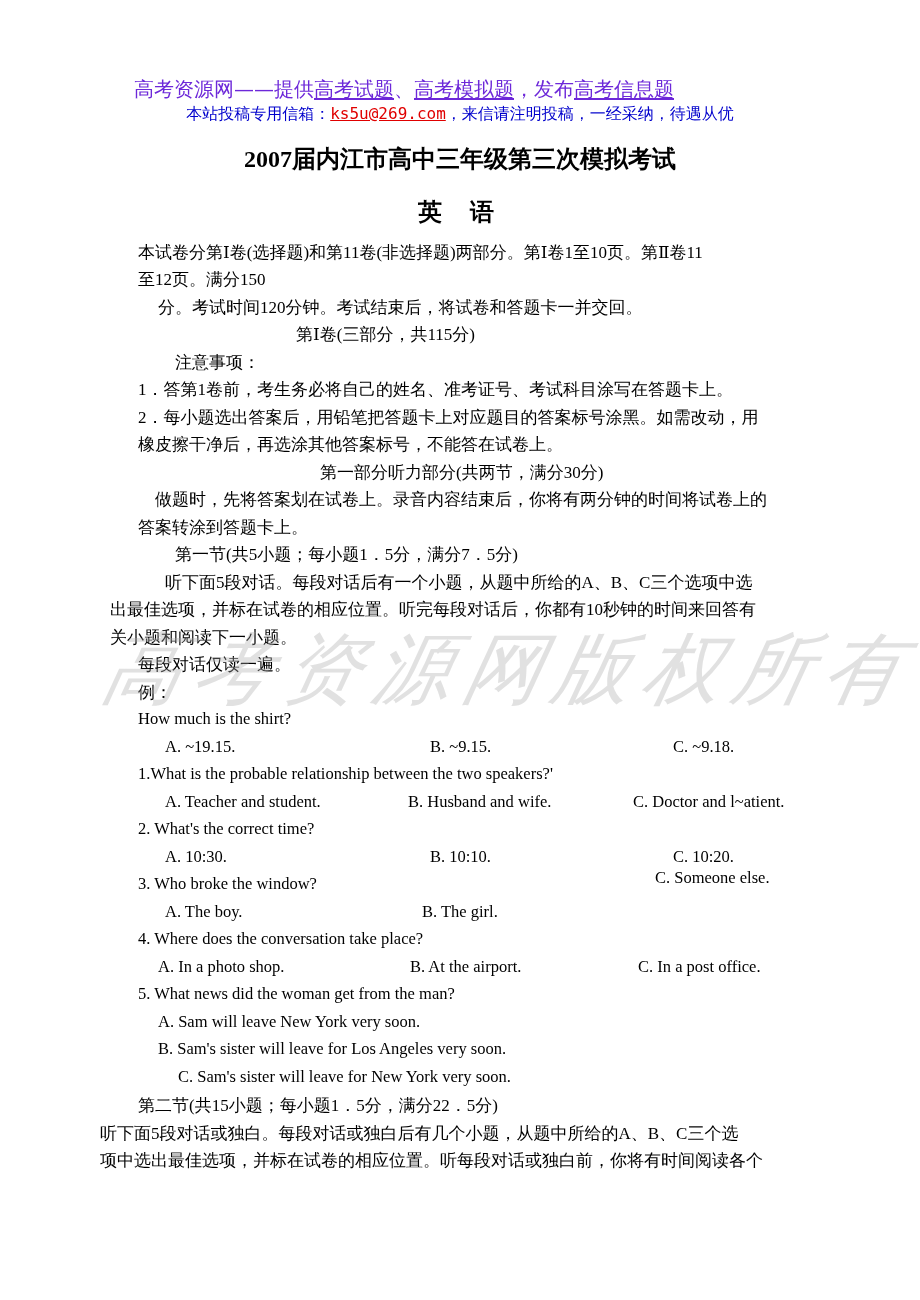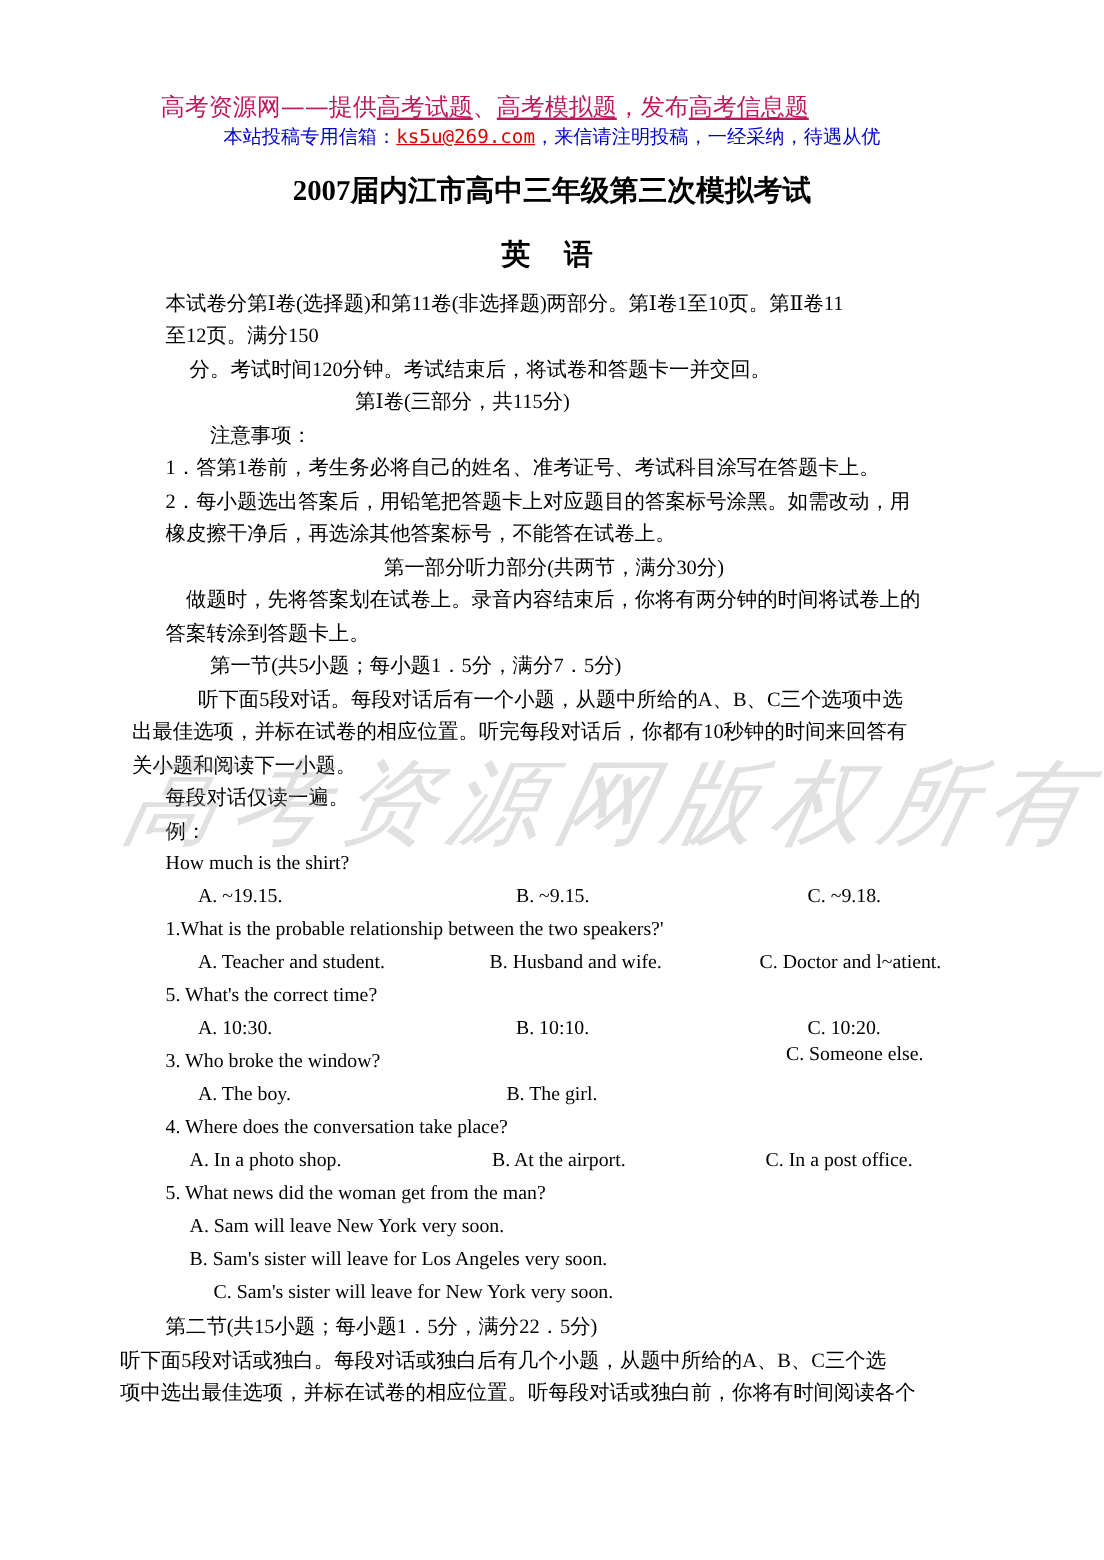--- a/index.html
+++ b/index.html
@@ -1,19 +1,19 @@
 <!DOCTYPE html>
 <html><head>
 <meta charset="utf-8">
 <style>
   html, body { margin: 0; padding: 0; background: #ffffff; }
   body { width: 920px; height: 1300px; position: relative; overflow: hidden;
          font-family: "Liberation Serif", "DejaVu Serif", serif; color: #000; }
   .abs { position: absolute; white-space: nowrap; }
-  .banner1 { left: 0; width: 808px; top: 76px; text-align: center; font-size: 20px; color: #be185d;
+  .banner1 { left: 0; width: 808px; top: 76px; text-align: center; font-size: 20px; color: #6d28d9;
              font-family: "DejaVu Sans", sans-serif; letter-spacing: 0px; }
   .banner1 u { text-decoration: underline; text-underline-offset: 2px; }
   .banner2 { left: 0; width: 920px; top: 104px; text-align: center; font-size: 16px; color: #0000cc;
              font-family: "DejaVu Sans", sans-serif; }
   .banner2 .email { color: #e00000; text-decoration: underline; font-family: "DejaVu Sans Mono", monospace; }
   .title { left: 0; width: 920px; top: 143px; text-align: center; font-size: 24px; font-weight: bold; }
   .subject { left: 0; width: 920px; top: 196px; text-align: center; font-size: 24px; font-weight: bold; letter-spacing: 28px; padding-left: 20px; box-sizing: border-box; }
   .line { font-size: 17px; }
   .opt { font-size: 16.5px; }
   .watermark { position: absolute; left: 105px; top: 618px; font-size: 78px; color: rgba(170,170,170,0.35);
@@ -59,21 +59,21 @@
 <div class="abs opt" style="left:138px; top:709px;">How much is the shirt?</div>
 <div class="abs opt" style="left:165px; top:737px;">A. ~19.15.</div>
 <div class="abs opt" style="left:430px; top:737px;">B. ~9.15.</div>
 <div class="abs opt" style="left:673px; top:737px;">C. ~9.18.</div>
 
 <div class="abs opt" style="left:138px; top:764px;">1.What is the probable relationship between the two speakers?'</div>
 <div class="abs opt" style="left:165px; top:792px;">A. Teacher and student.</div>
 <div class="abs opt" style="left:408px; top:792px;">B. Husband and wife.</div>
 <div class="abs opt" style="left:633px; top:792px;">C. Doctor and l~atient.</div>
 
-<div class="abs opt" style="left:138px; top:819px;">5. What's the correct time?</div>
+<div class="abs opt" style="left:138px; top:819px;">2. What's the correct time?</div>
 <div class="abs opt" style="left:165px; top:847px;">A. 10:30.</div>
 <div class="abs opt" style="left:430px; top:847px;">B. 10:10.</div>
 <div class="abs opt" style="left:673px; top:847px;">C. 10:20.</div>
 
 <div class="abs opt" style="left:138px; top:874px;">3. Who broke the window?</div>
 <div class="abs opt" style="left:165px; top:902px;">A. The boy.</div>
 <div class="abs opt" style="left:422px; top:902px;">B. The girl.</div>
 <div class="abs opt" style="left:655px; top:868px;">C. Someone else.</div>
 
 <div class="abs opt" style="left:138px; top:929px;">4. Where does the conversation take place?</div>

